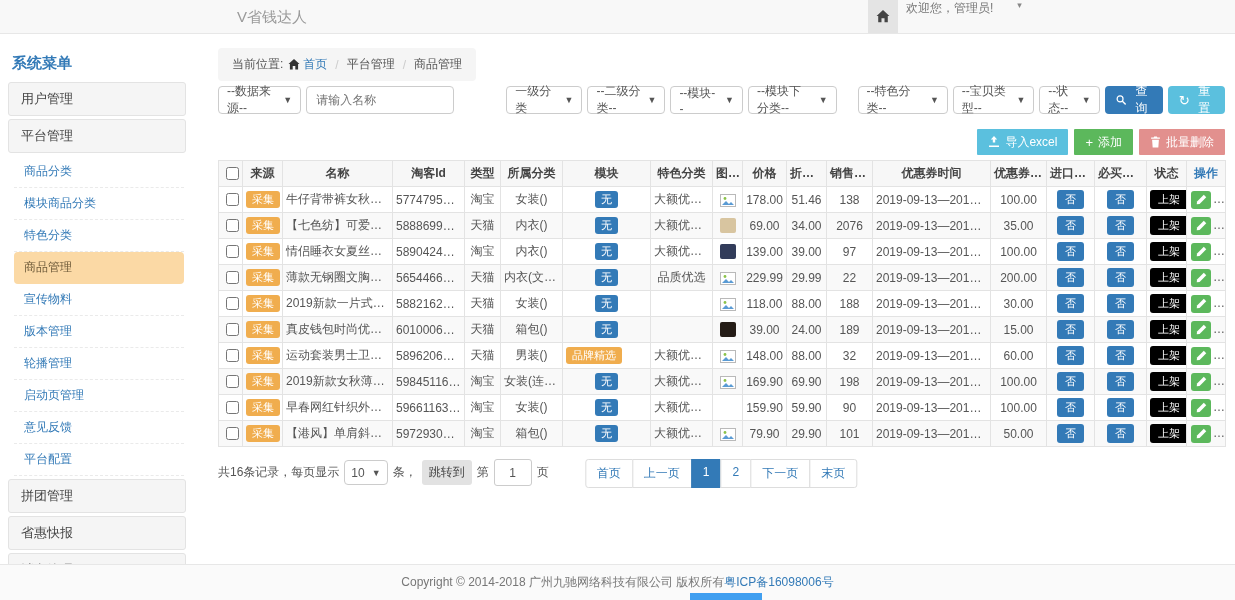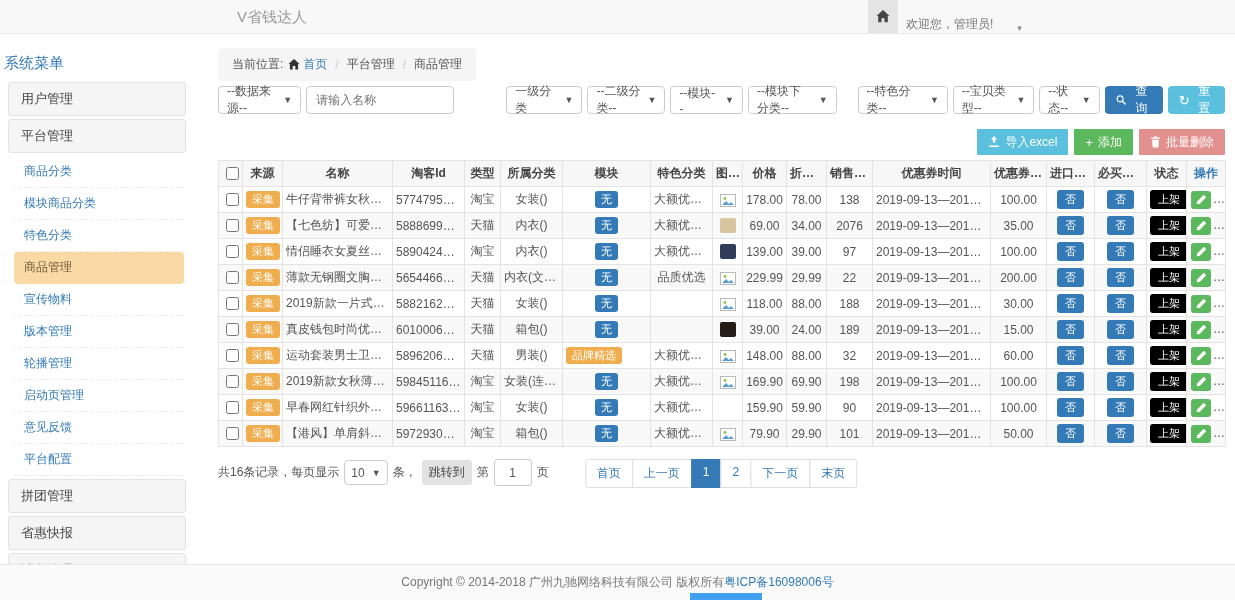--- a/index.html
+++ b/index.html
@@ -2,24 +2,24 @@
 <html><head>
 <meta charset="utf-8">
 <style>
   html,body{margin:0;padding:0}
   body{width:1235px;height:600px;position:relative;overflow:hidden;background:#fff;
        font-family:"Liberation Sans","DejaVu Sans",sans-serif;-webkit-font-smoothing:antialiased}
   
   .topbar{position:absolute;top:0;left:0;right:0;height:33px;background:#f8f8f8;border-bottom:1px solid #e7e7e7;z-index:6}
   .brand{position:absolute;left:237px;top:8px;font-size:15px;color:#9a9a9a}
   .home-box{position:absolute;left:868px;top:0;width:30px;height:33px;background:#e4e4e4;display:flex;align-items:center;justify-content:center;cursor:pointer}
-  .welcome{position:absolute;left:906px;top:0;height:33px;display:flex;align-items:flex-end;gap:24px;font-size:12px;color:#777;cursor:pointer}
+  .welcome{position:absolute;left:906px;top:0;height:33px;display:flex;align-items:flex-start;gap:24px;font-size:12px;color:#777;cursor:pointer}
   
   .sidebar{position:absolute;left:0;top:46px;width:194px;height:519px;overflow:hidden;z-index:1}
-  .side-heading{padding:8px 4px 6px;font-size:15px;font-weight:normal;color:#337ab7}
+  .side-heading{padding:8px 12px 6px;font-size:15px;font-weight:bold;color:#337ab7}
   .side-group{margin:3px 8px;background:#f5f5f5;border:1px solid #e3e3e3;border-radius:3px;padding:7px 12px;font-size:13px;color:#444;cursor:pointer}
   .side-link{margin:0 10px 0 14px;padding:7px 10px;font-size:12px;color:#337ab7;border-bottom:1px dashed #eaeaea;cursor:pointer}
   .side-link.active{background:#fbd9a5;border-radius:4px;color:#6d5a39;border-bottom-color:transparent}
   
   .main{position:absolute;left:218px;top:48px;width:1007px;z-index:2}
   .breadcrumb{display:inline-flex;align-items:center;gap:5px;background:#f5f5f5;border-radius:4px;padding:8px 14px;font-size:12px;color:#555}
   .breadcrumb a{color:#337ab7;text-decoration:none;cursor:pointer}
   .breadcrumb .sep{color:#ccc;margin:0 3px}
   .crumb-home{display:flex;align-items:center}
   
@@ -238,21 +238,21 @@
           <td>淘宝</td>
           <td>女装()</td>
           <td><span class="badge blue">无</span></td>
           <td>大额优惠券</td>
           <td><svg class="ic-broken" width="16" height="13" viewBox="0 0 16 13">
               <rect x="0.5" y="0.5" width="15" height="12" fill="#fff" stroke="#b9b9b9"></rect>
               <circle cx="5" cy="4.5" r="1.4" fill="#8bc34a"></circle>
               <path d="M2 11l4-4 3 3 2-2 3 3z" fill="#5a9bd4"></path>
             </svg></td>
           <td>178.00</td>
-          <td>78.00</td>
+          <td>51.46</td>
           <td>138</td>
           <td>2019-09-13—2019-09-17</td>
           <td>100.00</td>
           <td><span class="tbtn blue">否</span></td>
           <td><span class="tbtn blue">否</span></td>
           <td><span class="tbtn green">上架</span></td>
           <td><a class="op-btn green">
               <svg width="11" height="11" viewBox="0 0 12 12">
                 <path fill="#fff" d="M8.5 0.8l2.7 2.7-7.3 7.3L0.8 11.2l.4-3.1z"></path>
               </svg>

